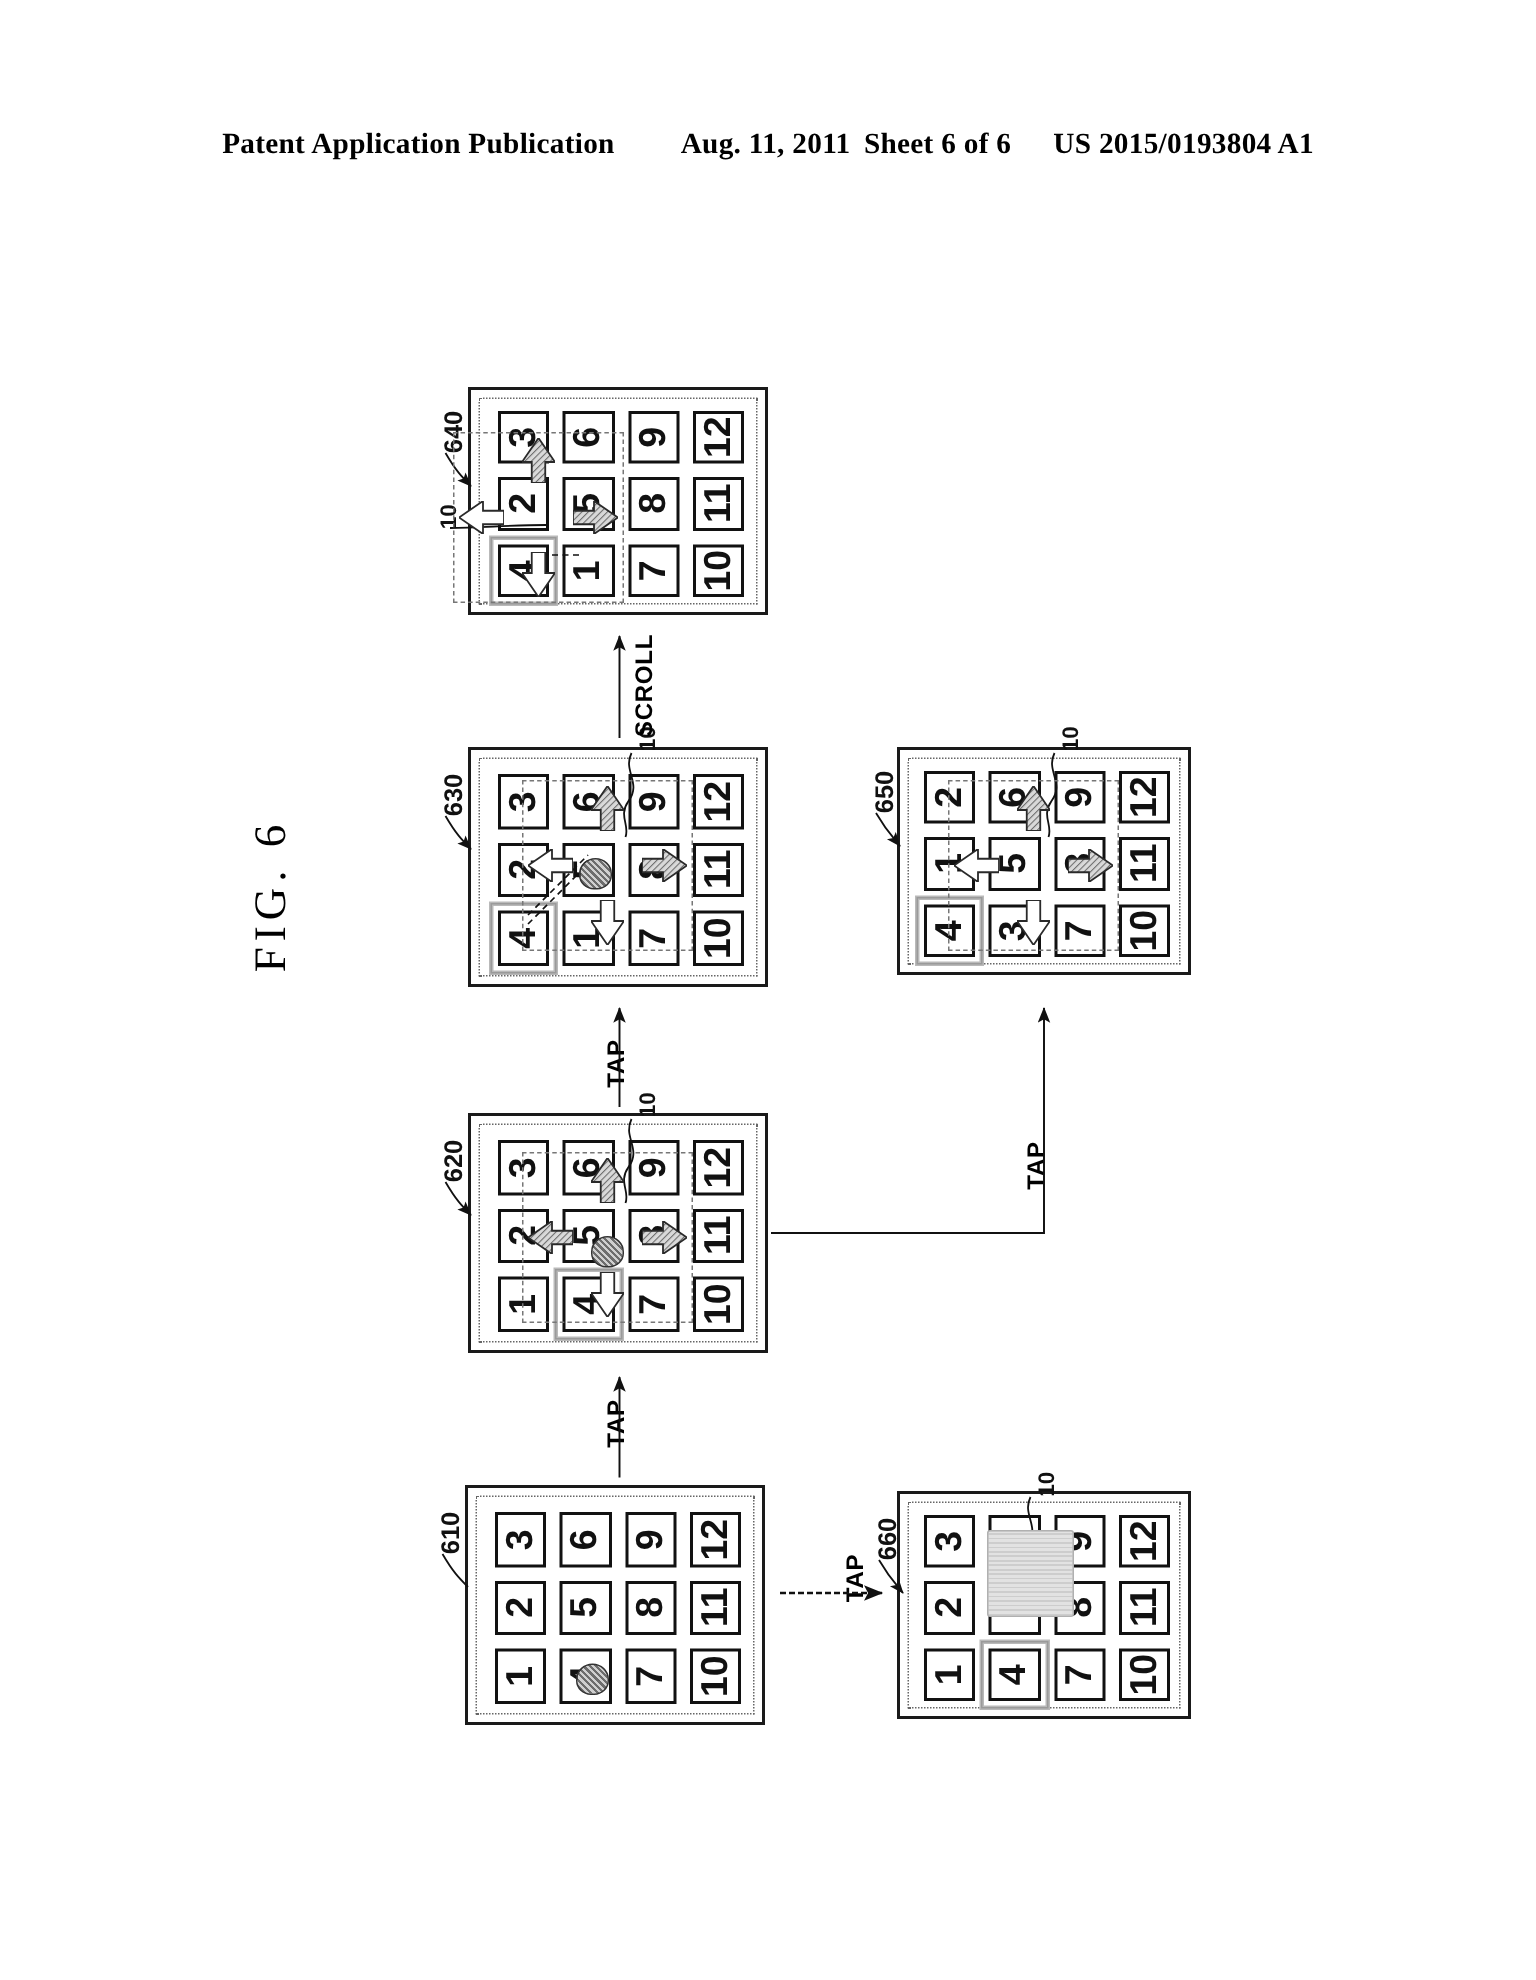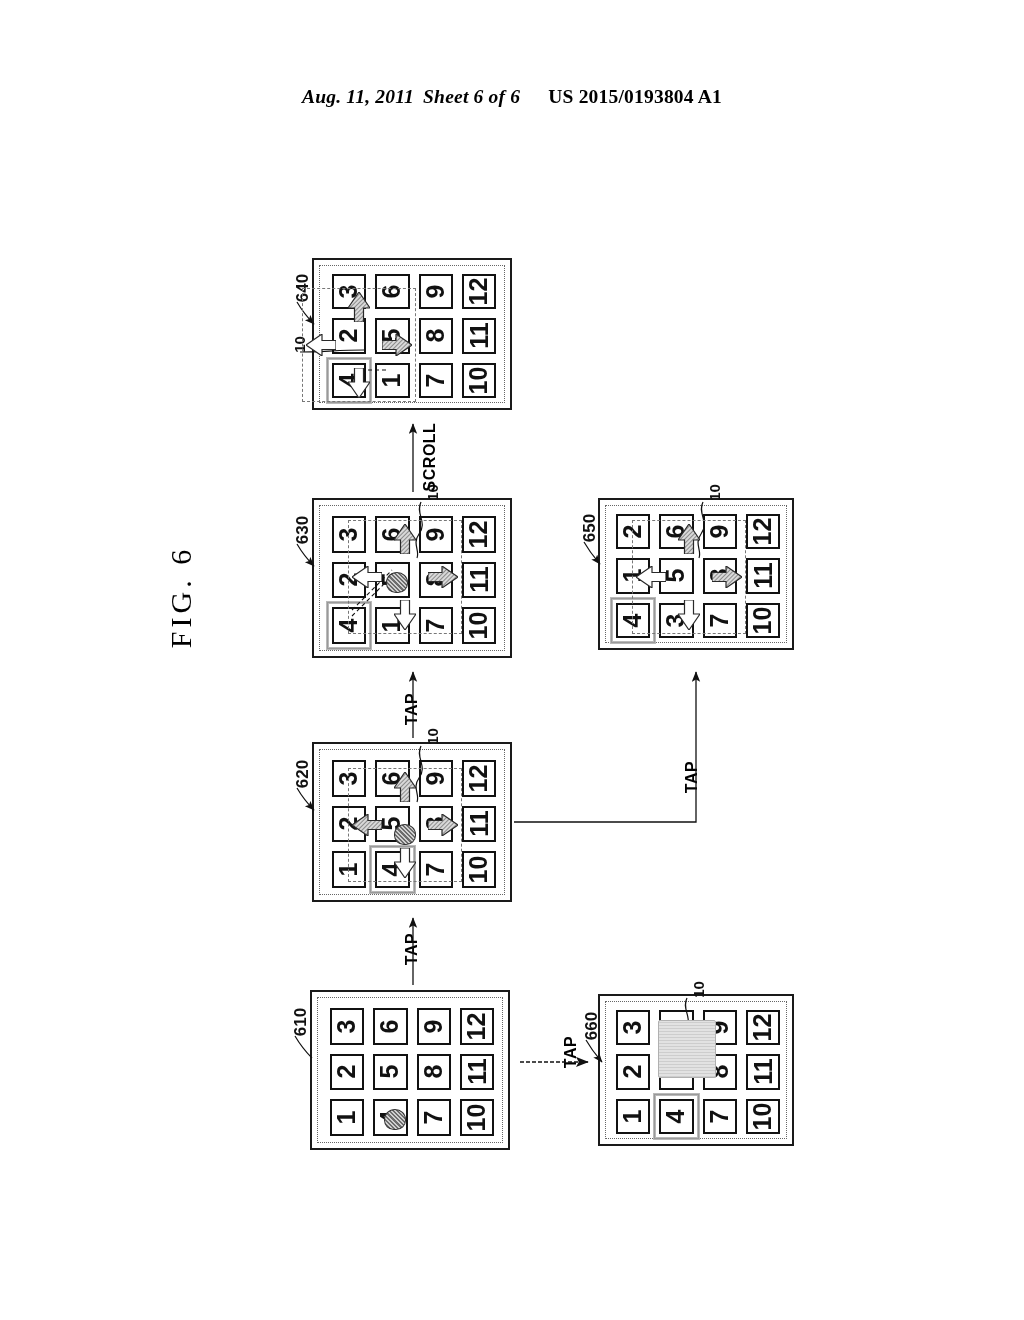--- a/index.html
+++ b/index.html
@@ -11,21 +11,21 @@
 
   
   #pub-header{
     position:absolute;left:0;top:86px;width:1024px;
     display:flex;justify-content:center;align-items:baseline;
     font-family:"Liberation Serif", serif;
     font-weight:bold;font-size:19.5px;letter-spacing:.2px;
     white-space:nowrap;
   }
   #pub-header .h-left{margin-right:44px;}
-  #pub-header .h-mid{margin-right:28px;font-style:italic;}
+  #pub-header .h-mid{margin-right:28px;}
   #pub-header .h-mid .sep{display:inline-block;width:9px;}
 
   
   #fig-label{
     position:absolute;left:130px;top:580px;
     transform:rotate(-90deg);transform-origin:center center;
     font-family:"Liberation Serif", serif;
     font-size:30px;letter-spacing:4px;white-space:nowrap;
   }
 
@@ -124,20 +124,21 @@
     transform:rotate(-90deg);
     transform-origin:center center;
     font-family:"Liberation Sans", sans-serif;
     font-weight:bold;font-size:16px;letter-spacing:.5px;white-space:nowrap;
   }
 </style>
 </head>
 <body>
 
 <div id="pub-header">
+  <span class="h-left">Patent Application Publication</span>
   <span class="h-mid">
     <span>Aug. 11, 2011</span><span class="sep"></span><span>Sheet 6 of 6</span>
   </span>
   <span class="h-right">US 2015/0193804 A1</span>
 </div>
 
 <div id="fig-label">FIG. 6</div>
 
 <div class="screen" id="screen-610" style="left:310px;top:990px;width:200px;height:160px;">
   <div class="inner"></div>

